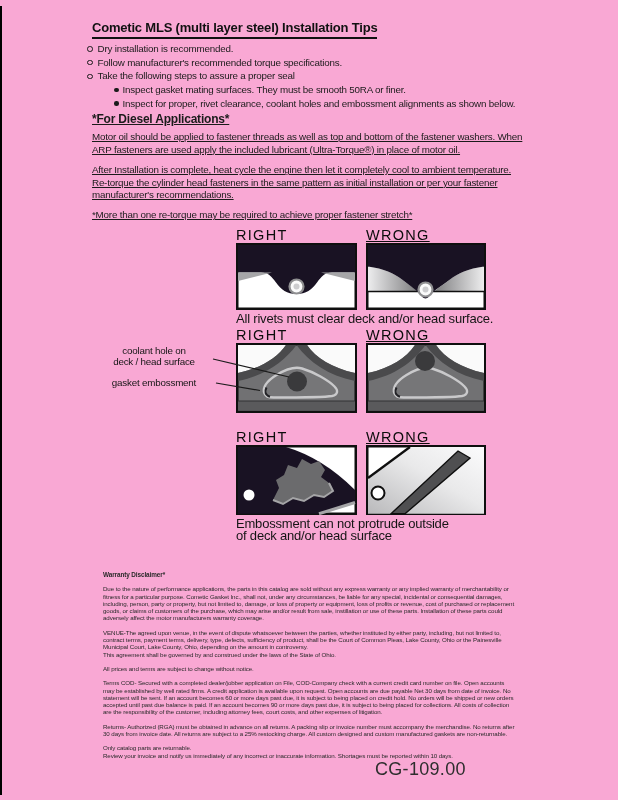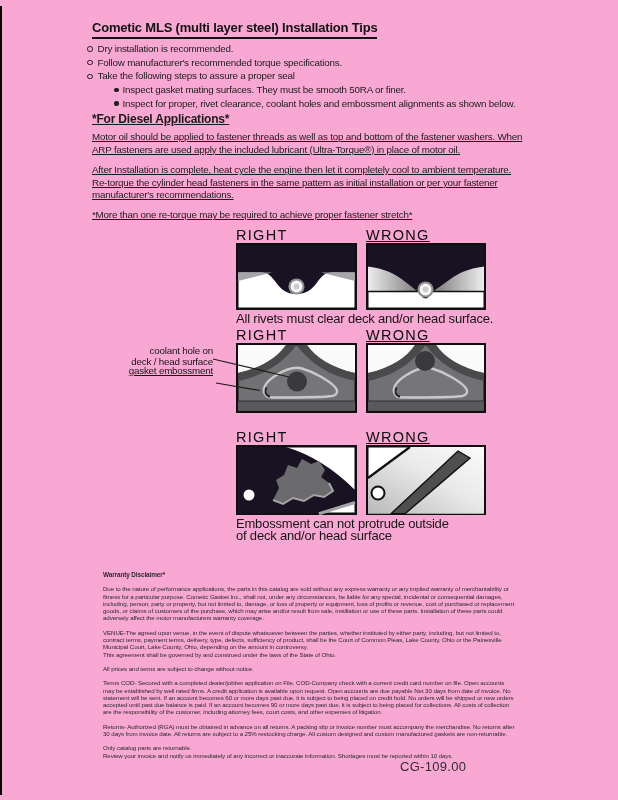--- a/index.html
+++ b/index.html
@@ -28,30 +28,30 @@
   .fig-labels { display:flex; height:16px; line-height:16px; font-size:14.5px;
                 letter-spacing:1.3px; color:#0c0c0c; }
   .fig-labels .lab-r { width:121px; text-align:left; }
   .fig-labels .lab-w { width:120px; text-align:left; margin-left:9px;text-decoration:underline; }
   .fig-panels { display:flex; }
   .fig-panels svg { display:block; }
   .fig-panels .p2 { margin-left:9px; }
   .fig-caption { margin-top:3px; font-size:13px; letter-spacing:-0.2px; line-height:12px; color:#151515; }
   .cap3 { width:215px; }
 
-  .ann { position:absolute; width:118px; text-align:right; font-size:9.8px;
+  .ann { position:absolute; width:118px; text-align:center; font-size:9.8px;
          letter-spacing:-0.2px; line-height:10.5px; color:#151515; }
   .leader { position:absolute; left:205px; top:352px; }
 
   .legal { position:absolute; left:103px; top:571px; width:414px; font-size:6.2px;
            line-height:7.3px; letter-spacing:-0.1px; color:#2a2a2a; }
   .legal h3 { margin:0 0 7px 0; font-size:6.4px; }
   .legal p { margin:0 0 7px 0; white-space:pre-line; }
 
-  .footer-code { position:absolute; left:400px; top:759px; font-size:13px; color:#2e2e2e;
+  .footer-code { position:absolute; left:375px; top:759px; font-size:18px; color:#2e2e2e;
                  letter-spacing:0.3px; }
 </style>
 </head>
 <body>
 
 <div class="page">
   <div class="spine"></div>
 
   <h1 class="title">Cometic MLS (multi layer steel) Installation Tips</h1>
 
@@ -152,21 +152,21 @@
         <path d="M30.5,44.5 C28.5,48.5 29,52 34,53.8" stroke="#232327" stroke-width="2" fill="none"></path>
         <circle cx="59" cy="18" r="10" fill="#3a3a3c"></circle>
       </svg>
     </div>
   </div>
 
   <div class="ann" style="left:95px; top:346px;">
     <span>coolant hole on</span><br>
     <span>deck / head surface</span>
   </div>
-  <div class="ann" style="left:95px; top:366px;text-decoration:underline;">
+  <div class="ann" style="left:95px; top:378px;">
     <span>gasket embossment</span>
   </div>
   <svg class="leader" width="100" height="45" viewBox="0 0 100 45">
     <line x1="8" y1="7" x2="84" y2="25" stroke="#1b1b1b" stroke-width="1.2"></line>
     <line x1="11" y1="31" x2="55" y2="38.5" stroke="#1b1b1b" stroke-width="1.2"></line>
   </svg>
 
   <div class="fig" style="left:236px; top:429px;">
     <div class="fig-labels">
       <span class="lab-r">RIGHT</span>

